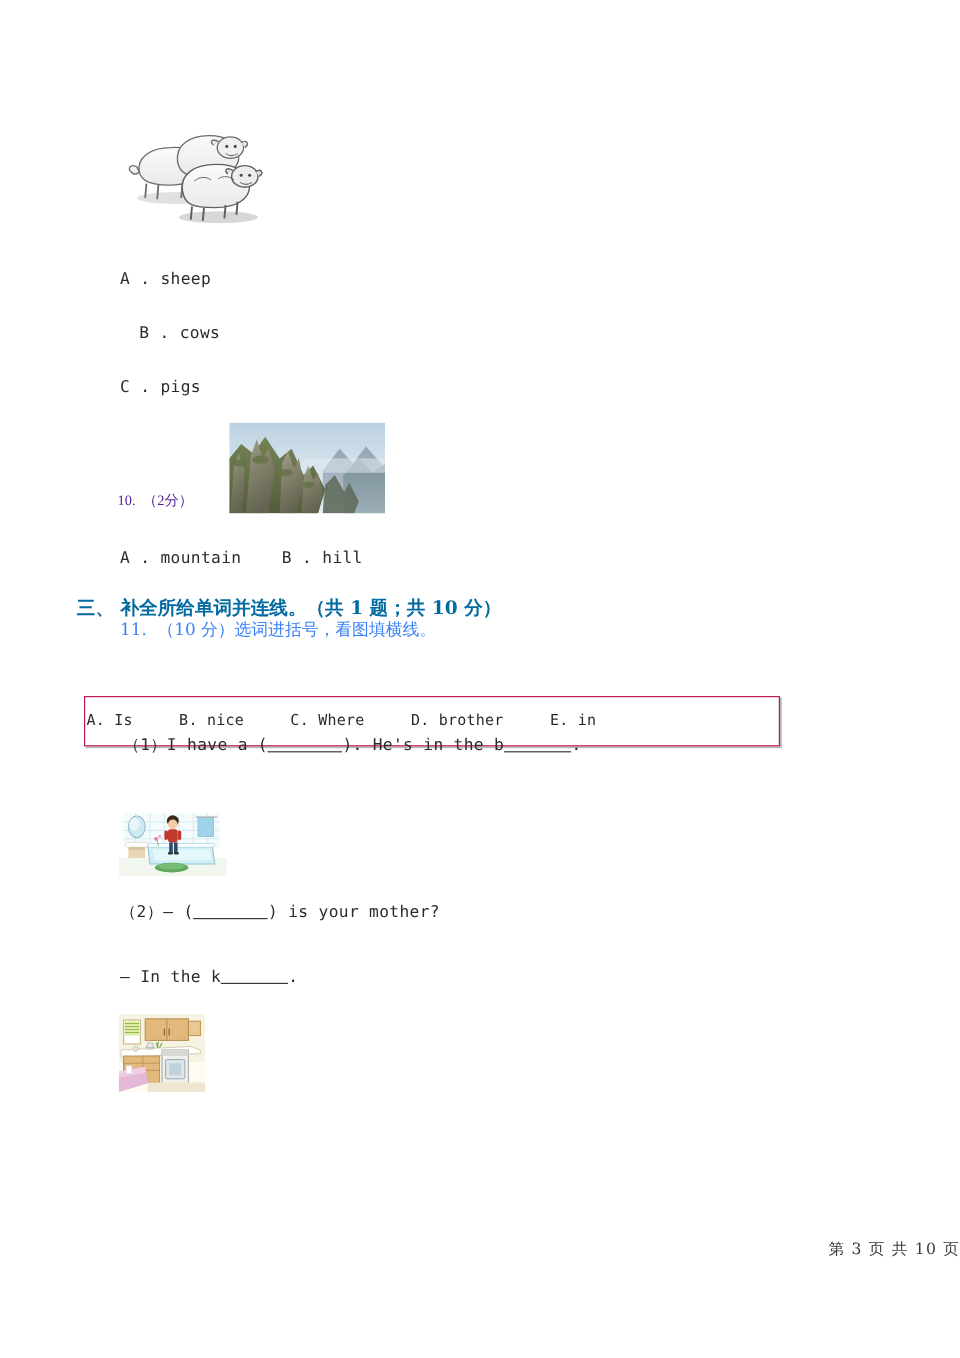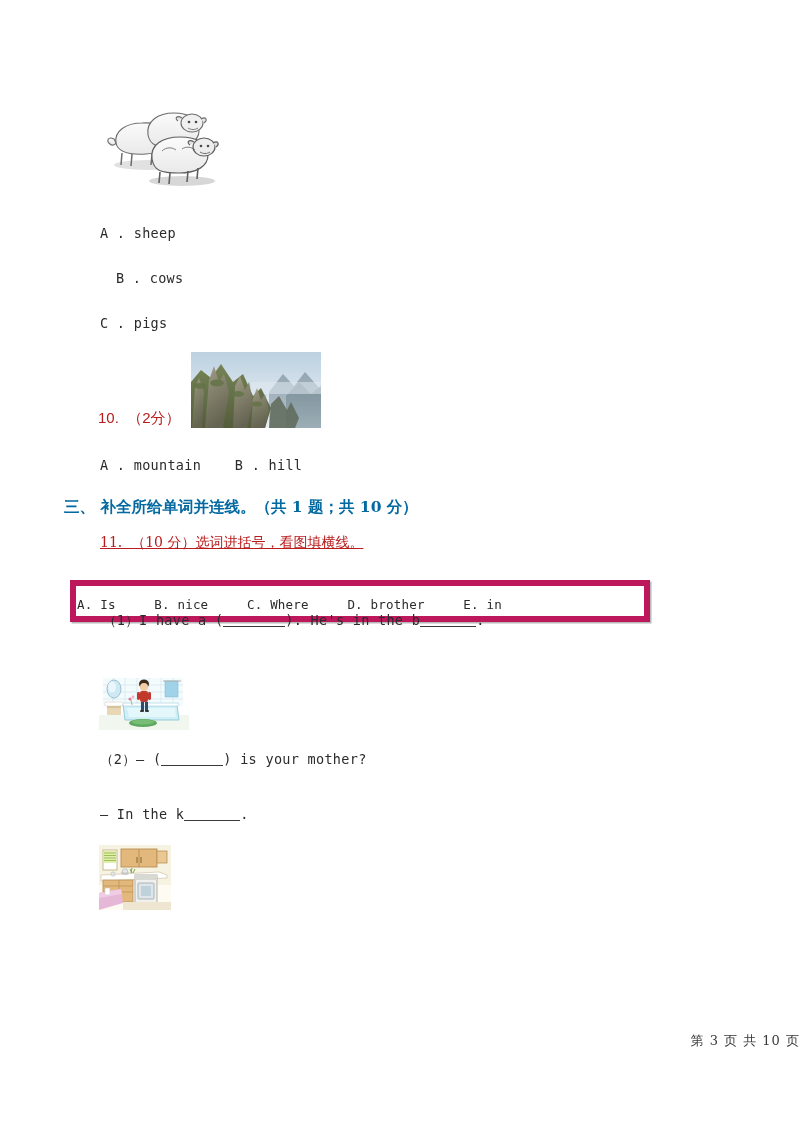--- a/index.html
+++ b/index.html
@@ -58,23 +58,23 @@
     width: 130px;
     height: 76px;
     overflow: hidden;
   }
   .q10-image-wrap svg { display: block; width: 100%; height: 100%; }
 
   .q10-label {
     position: absolute;
     left: 98px;
     top: 409px;
-    font-family: Liberation Sans, sans-serif;
-    font-size: 15px;
-    color: #b91c1c;
+    font-family: Liberation Serif, serif;
+    font-size: 12px;
+    color: #4c1d95;
     white-space: pre;
   }
   .q10-options {
     position: absolute;
     left: 100px;
     top: 457px;
   }
 
   
   .section-heading {
@@ -85,35 +85,34 @@
     font-size: 15.5px;
     font-weight: bold;
     color: #0369a1;
     white-space: pre;
   }
 
   
   .q11-stem {
     position: absolute;
     left: 100px;
-    top: 534px;
+    top: 516px;
     font-family: "DejaVu Serif", "Liberation Serif", serif;
     font-size: 14px;
-    color: #b91c1c;
-    white-space: pre;
-    text-decoration: underline;
+    color: #3b82f6;
+    white-space: pre;
   }
 
   .word-bank {
     position: absolute;
     left: 70px;
     top: 580px;
     width: 580px;
     height: 42px;
-    border: 6px solid #be185d;
+    border: 1px solid #be185d;
     box-sizing: border-box;
     box-shadow: 1.5px 1.5px 0 #b8b8b8;
     background: #ffffff;
   }
   .word-bank-inner {
     position: absolute;
     left: 1px;
     top: 11px;
     font-family: "DejaVu Sans Mono", "Liberation Mono", monospace;
     font-size: 12.5px;

